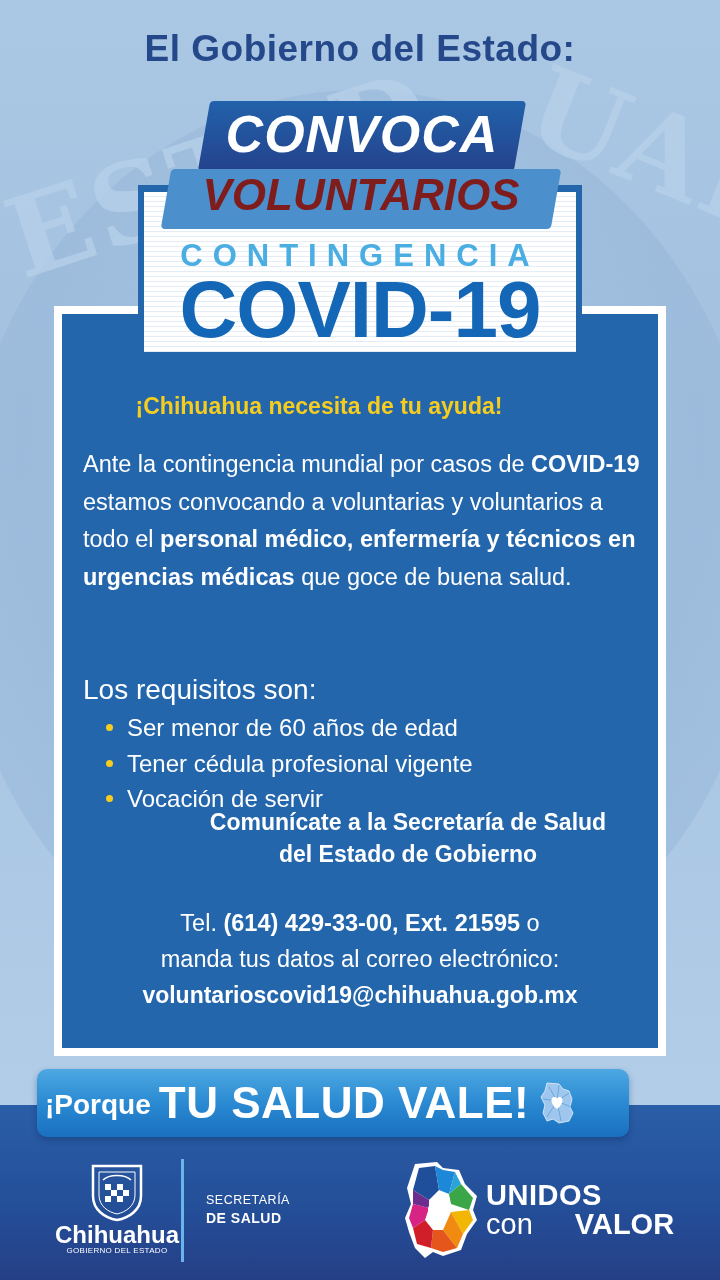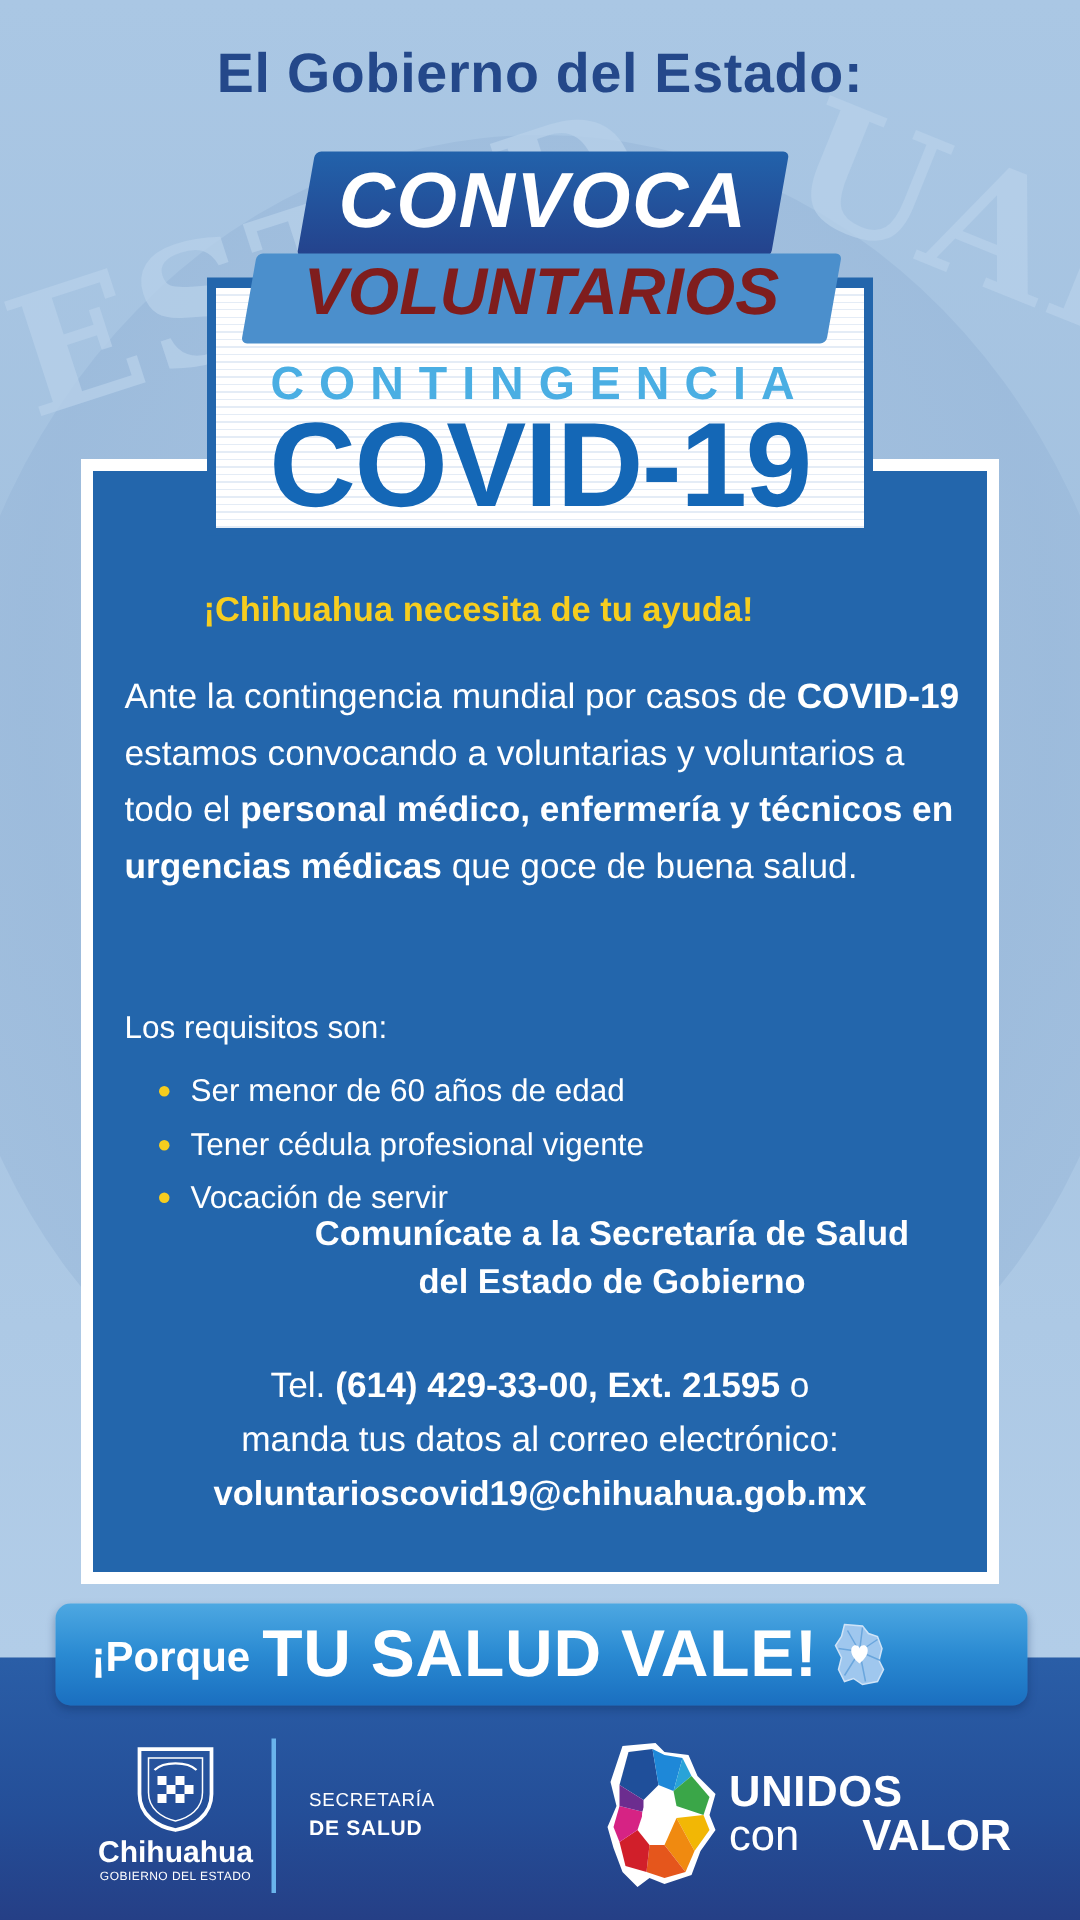--- a/index.html
+++ b/index.html
@@ -92,25 +92,25 @@
       font-size: 23px; color: #f6cd1f;
     }
     .body-text {
       position: absolute; left: 83px; top: 446px; width: 570px;
       font-family: "Liberation Sans", sans-serif; font-size: 23.5px;
       line-height: 37.5px; color: #ffffff;
     }
     .body-text b { font-weight: bold; }
     .req-title {
       position: absolute; left: 83px; top: 674px;
-      font-family: "Liberation Sans", sans-serif; font-size: 21px; color: #ffffff;
+      font-family: "Liberation Sans", sans-serif; font-size: 28px; color: #ffffff;
     }
     .req-list {
       position: absolute; left: 100px; top: 710px; list-style: none;
-      font-family: "Liberation Sans", sans-serif; font-size: 21px;
+      font-family: "Liberation Sans", sans-serif; font-size: 24px;
       line-height: 35.5px; color: #ffffff;
     }
     .req-list li { display: flex; align-items: center; }
     .bullet {
       display: inline-block; width: 7px; height: 7px; border-radius: 50%;
       background: #f6cd1f; margin-right: 14px; margin-left: 6px;
     }
     .contact-head {
       position: absolute; left: 62px; top: 806px; width: 692px; text-align: center;
       font-family: "Liberation Sans", sans-serif; font-weight: bold;
@@ -123,45 +123,45 @@
     }
     .contact-tel b { font-weight: bold; }
     .contact-email {
       position: absolute; left: 62px; top: 982px; width: 596px; text-align: center;
       font-family: "Liberation Sans", sans-serif; font-weight: bold;
       font-size: 23px; color: #ffffff;
     }
 
     
     .slogan {
-      position: absolute; left: 37px; top: 1069px; width: 648px; height: 68px;
+      position: absolute; left: 37px; top: 1069px; width: 592px; height: 68px;
       border-radius: 10px;
       background: linear-gradient(180deg, #4da8e2 0%, #2a8ad2 50%, #1a6fc0 100%);
       box-shadow: 0 3px 6px rgba(10, 40, 90, 0.35);
-      display: flex; align-items: center; padding-left: 24px;
+      display: flex; align-items: center; padding-left: 8px;
     }
     .slogan-small {
       font-family: "Liberation Sans", sans-serif; font-weight: bold;
       font-size: 28px; color: #ffffff; margin-right: 8px; margin-top: 4px;
     }
     .slogan-big {
       font-family: "Liberation Sans", sans-serif; font-weight: bold;
       font-size: 44px; color: #ffffff; letter-spacing: 0.5px;
     }
     .slogan-icon { margin-left: 10px; margin-top: 4px; }
 
     
     .gov-logo {
       position: absolute; left: 52px; top: 1162px; width: 130px; height: 100px;
       text-align: center;
     }
     .gov-shield { display: block; margin: 0 auto; }
     .gov-name {
       font-family: "Liberation Sans", sans-serif; font-weight: bold;
-      font-size: 20px; color: #ffffff; line-height: 22px; margin-top: 2px;
+      font-size: 24px; color: #ffffff; line-height: 22px; margin-top: 2px;
     }
     .gov-sub {
       font-family: "Liberation Sans", sans-serif; font-size: 8px;
       color: #ffffff; letter-spacing: 0.3px;
     }
     .footer-divider {
       position: absolute; left: 181px; top: 1159px; width: 3px; height: 103px;
       background: #6ab4ec;
     }
     .sec-label {

